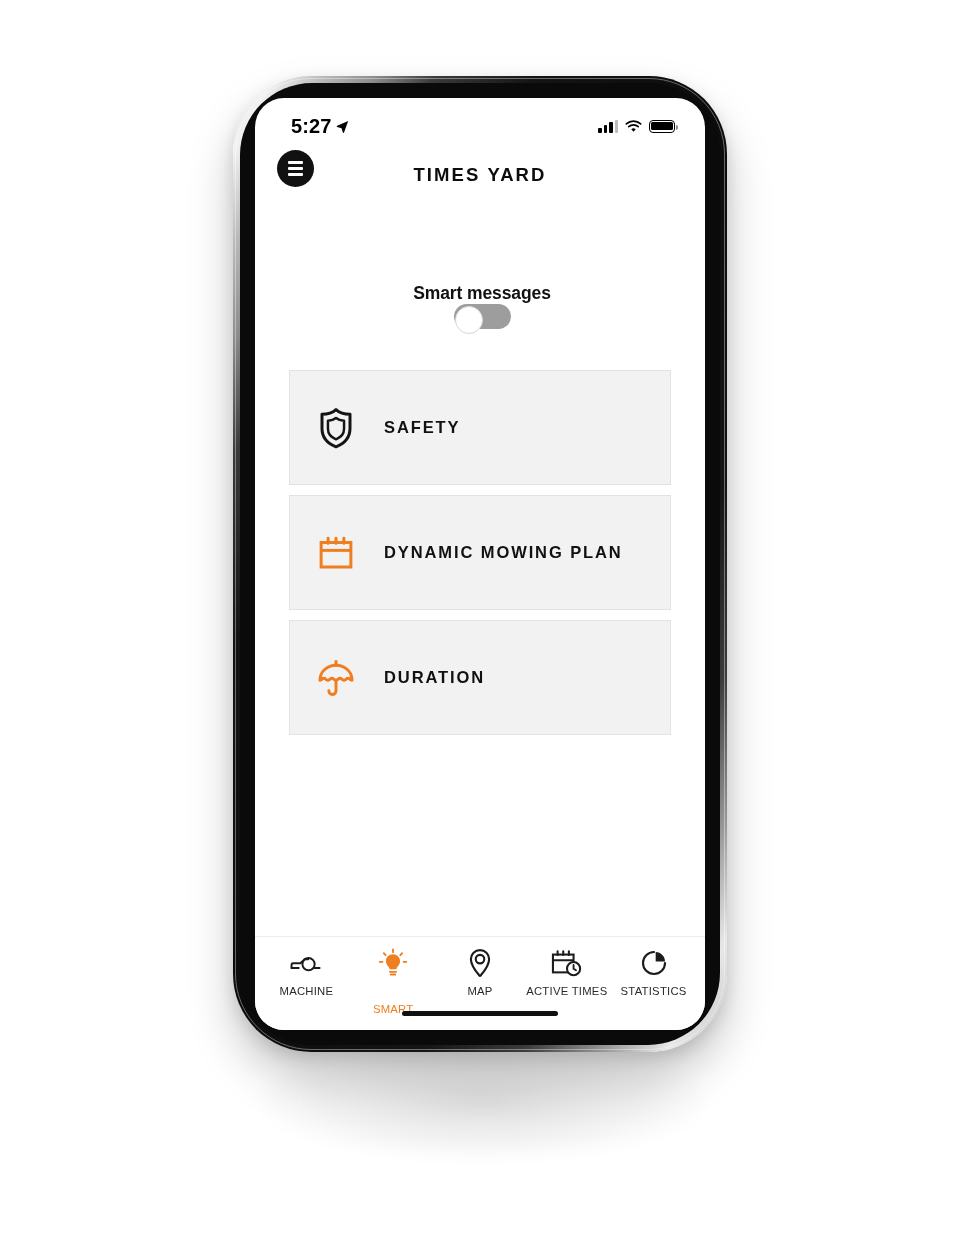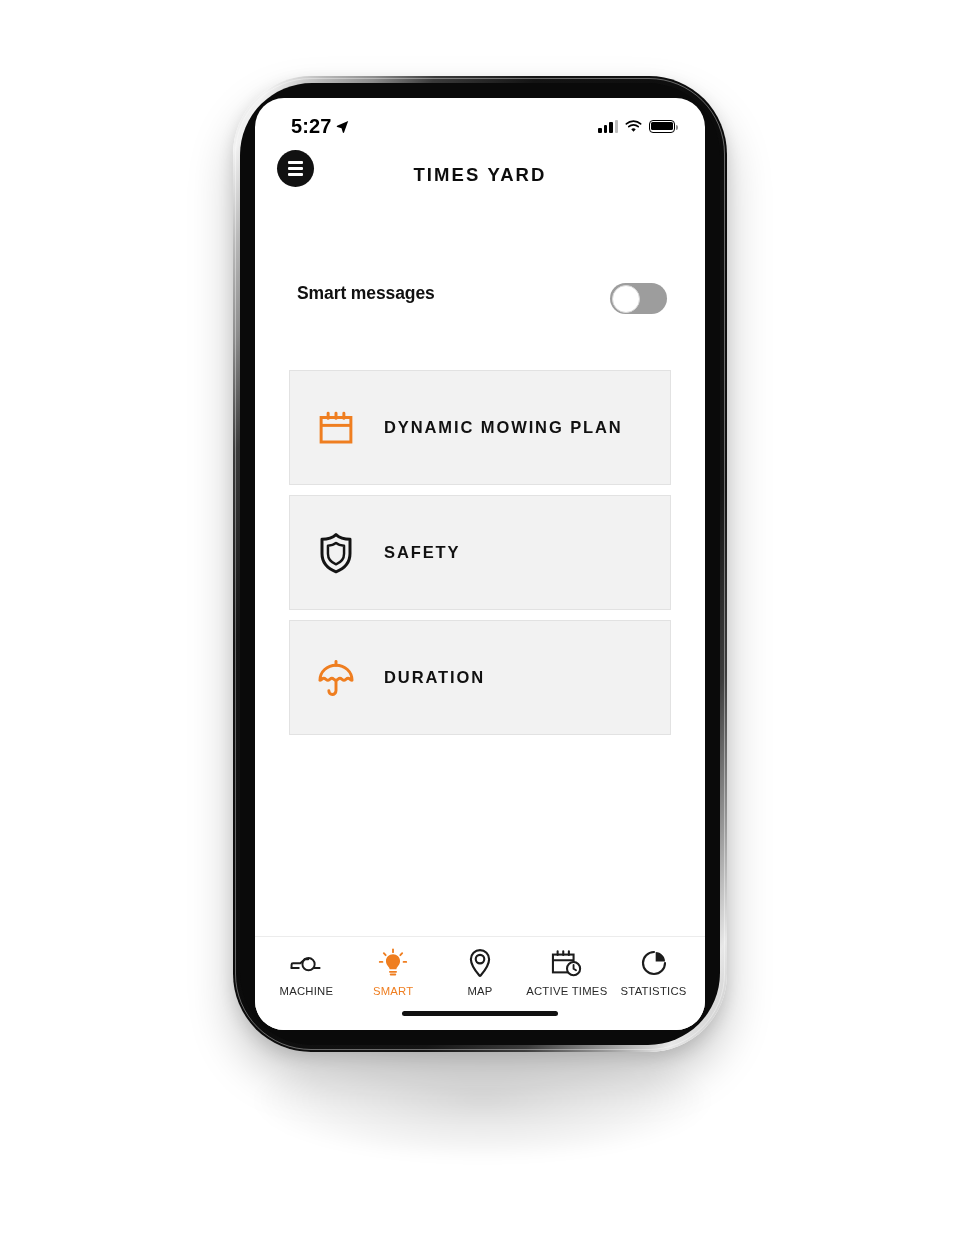--- a/index.html
+++ b/index.html
@@ -102,23 +102,24 @@
   .page-title {
     width: 100%; text-align: center;
     font-size: 18.5px; font-weight: 800;
     letter-spacing: 2.1px; color: #0d0d0d;
   }
 
   
   .smart-row {
     position: absolute; left: 0; top: 185px;
     width: 100%; height: 46px;
-    display: flex; 
+    display: flex; align-items: center;
     justify-content: space-between;
     padding: 0 38px 0 42px;
+    flex-direction: column;
   }
   .smart-label { font-size: 17.5px; font-weight: 700; color: #111; letter-spacing: -0.1px; }
   .toggle {
     width: 57px; height: 31px; border-radius: 16px;
     background: #9d9d9d; position: relative; cursor: pointer;
   }
   .toggle .knob {
     position: absolute; left: 1.5px; top: 1.5px;
     width: 28px; height: 28px; border-radius: 50%;
     background: #fff; border: 1px solid #d8d8d8;
@@ -153,21 +154,21 @@
     display: flex; align-items: flex-start;
     padding: 11px 8px 0 8px;
     justify-content: center;
   }
   .tab {
     flex: 1; display: flex; flex-direction: column;
     align-items: center; gap: 7px; cursor: pointer;
   }
   .tab-icon { height: 30px; display: flex; align-items: center; justify-content: center; }
   .tab-label { font-size: 11.3px; letter-spacing: 0.25px; color: #2a2a2a; white-space: nowrap; }
-  .tab.active .tab-label { color: #ef7e20; }
+  .tab.active .tab-label { color: #ef7e20; margin-top: 18px; }
   .home-ind {
     position: absolute; left: 50%; transform: translateX(-50%);
     bottom: 14px; width: 156px; height: 5.5px;
     border-radius: 4px; background: #111;
   }
 </style>
 </head>
 <body>
 
 <div class="stage">
@@ -219,37 +220,37 @@
         <div class="toggle">
           <div class="knob"></div>
         </div>
       </div>
 
       <div class="cards">
 
 
         <div class="card">
           <span class="card-icon">
+            <svg width="42" height="44" viewBox="0 0 48 50">
+              <path d="M24 4c4.5 4.2 10.3 5.4 16 5.4v16.2C40 36 33 43 24 46.5 15 43 8 36 8 25.6V9.4C13.7 9.4 19.5 8.2 24 4z" stroke="#141414" stroke-width="3.4" fill="none" stroke-linejoin="round"></path>
+              <path d="M24 13.5c2.6 2.4 5.9 3.1 9.2 3.1v9.3c0 6-4 10-9.2 12-5.2-2-9.2-6-9.2-12v-9.3c3.3 0 6.6-.7 9.2-3.1z" stroke="#141414" stroke-width="2.8" fill="none" stroke-linejoin="round"></path>
+            </svg>
+          </span>
+          <span class="card-label">SAFETY</span>
+        </div>
+
+        <div class="card">
+          <span class="card-icon">
             <svg width="42" height="42" viewBox="0 0 48 48">
               <rect x="7" y="12" width="34" height="28" stroke="#ef7e20" stroke-width="3.4" fill="none"></rect>
               <path d="M7 21h34" stroke="#ef7e20" stroke-width="3.4" fill="none"></path>
               <path d="M15 7v6M24 7v6M33 7v6" stroke="#ef7e20" stroke-width="3.4" fill="none" stroke-linecap="round"></path>
             </svg>
           </span>
           <span class="card-label">DYNAMIC MOWING PLAN</span>
-        </div>
-
-        <div class="card">
-          <span class="card-icon">
-            <svg width="42" height="44" viewBox="0 0 48 50">
-              <path d="M24 4c4.5 4.2 10.3 5.4 16 5.4v16.2C40 36 33 43 24 46.5 15 43 8 36 8 25.6V9.4C13.7 9.4 19.5 8.2 24 4z" stroke="#141414" stroke-width="3.4" fill="none" stroke-linejoin="round"></path>
-              <path d="M24 13.5c2.6 2.4 5.9 3.1 9.2 3.1v9.3c0 6-4 10-9.2 12-5.2-2-9.2-6-9.2-12v-9.3c3.3 0 6.6-.7 9.2-3.1z" stroke="#141414" stroke-width="2.8" fill="none" stroke-linejoin="round"></path>
-            </svg>
-          </span>
-          <span class="card-label">SAFETY</span>
         </div>
 
         <div class="card">
           <span class="card-icon">
             <svg width="44" height="44" viewBox="0 0 48 48">
               <path d="M24 6v4" stroke="#ef7e20" stroke-width="3.2" fill="none" stroke-linecap="round"></path>
               <path d="M6.5 26.5C6.5 17 14.3 10 24 10s17.5 7 17.5 16.5c-1.6 0-2.6-2.2-4.4-2.2s-2.8 2.2-4.4 2.2-2.6-2.2-4.4-2.2-2.8 2.2-4.4 2.2-2.6-2.2-4.4-2.2-2.8 2.2-4.4 2.2-2.6-2.2-4.4-2.2-2.7 2.2-4.3 2.2z" stroke="#ef7e20" stroke-width="3.2" fill="none" stroke-linejoin="round"></path>
               <path d="M24 26.5v11.2c0 2.6-1.9 4.3-4 4.3s-3.8-1.7-3.8-4" stroke="#ef7e20" stroke-width="3.2" fill="none" stroke-linecap="round"></path>
             </svg>
           </span>

